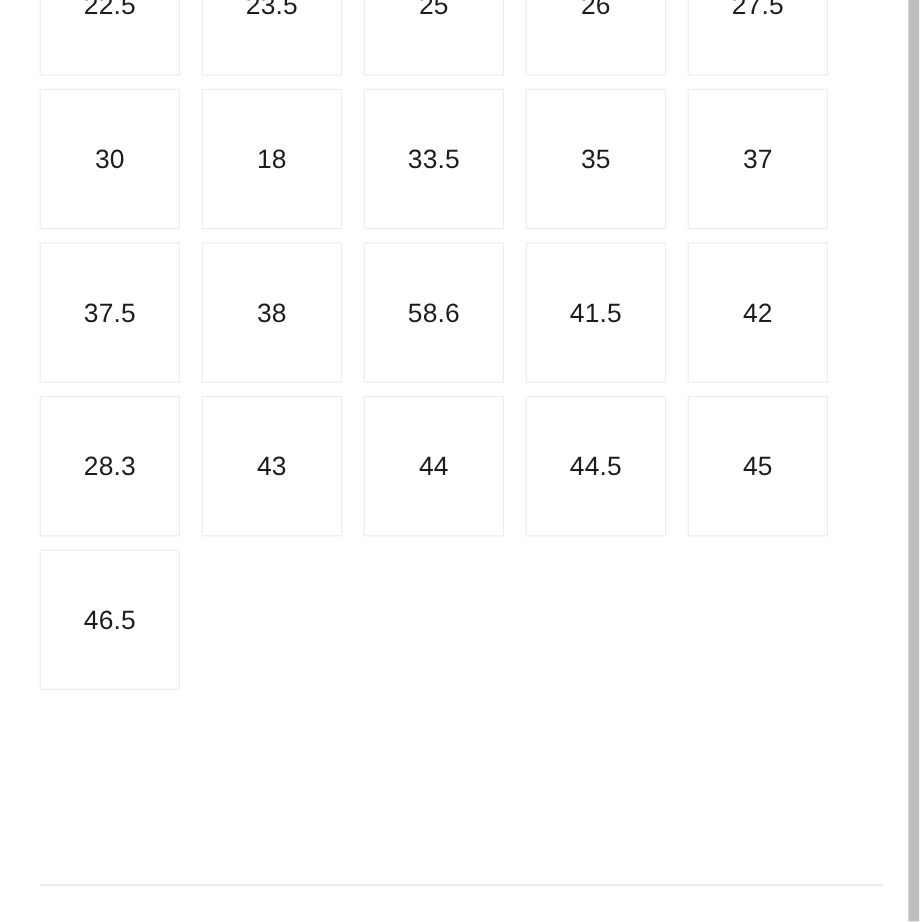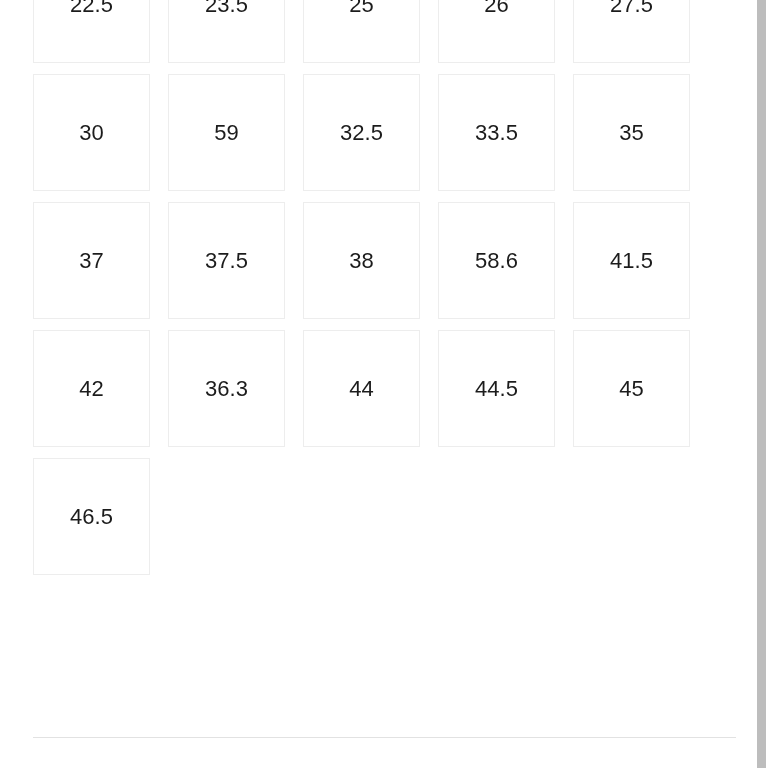--- a/index.html
+++ b/index.html
@@ -114,24 +114,21 @@
         <div class="size-option">
           <span>26</span>
         </div>
         <div class="size-option">
           <span>27.5</span>
         </div>
         <div class="size-option">
           <span>30</span>
         </div>
         <div class="size-option">
-          <span>59</span>
-        </div>
-        <div class="size-option">
-          <span>32.5</span>
+          <span>18</span>
         </div>
         <div class="size-option">
           <span>33.5</span>
         </div>
         <div class="size-option">
           <span>35</span>
         </div>
         <div class="size-option">
           <span>37</span>
         </div>
@@ -144,21 +141,24 @@
         <div class="size-option">
           <span>58.6</span>
         </div>
         <div class="size-option">
           <span>41.5</span>
         </div>
         <div class="size-option">
           <span>42</span>
         </div>
         <div class="size-option">
-          <span>36.3</span>
+          <span>28.3</span>
+        </div>
+        <div class="size-option">
+          <span>43</span>
         </div>
         <div class="size-option">
           <span>44</span>
         </div>
         <div class="size-option">
           <span>44.5</span>
         </div>
         <div class="size-option">
           <span>45</span>
         </div>

